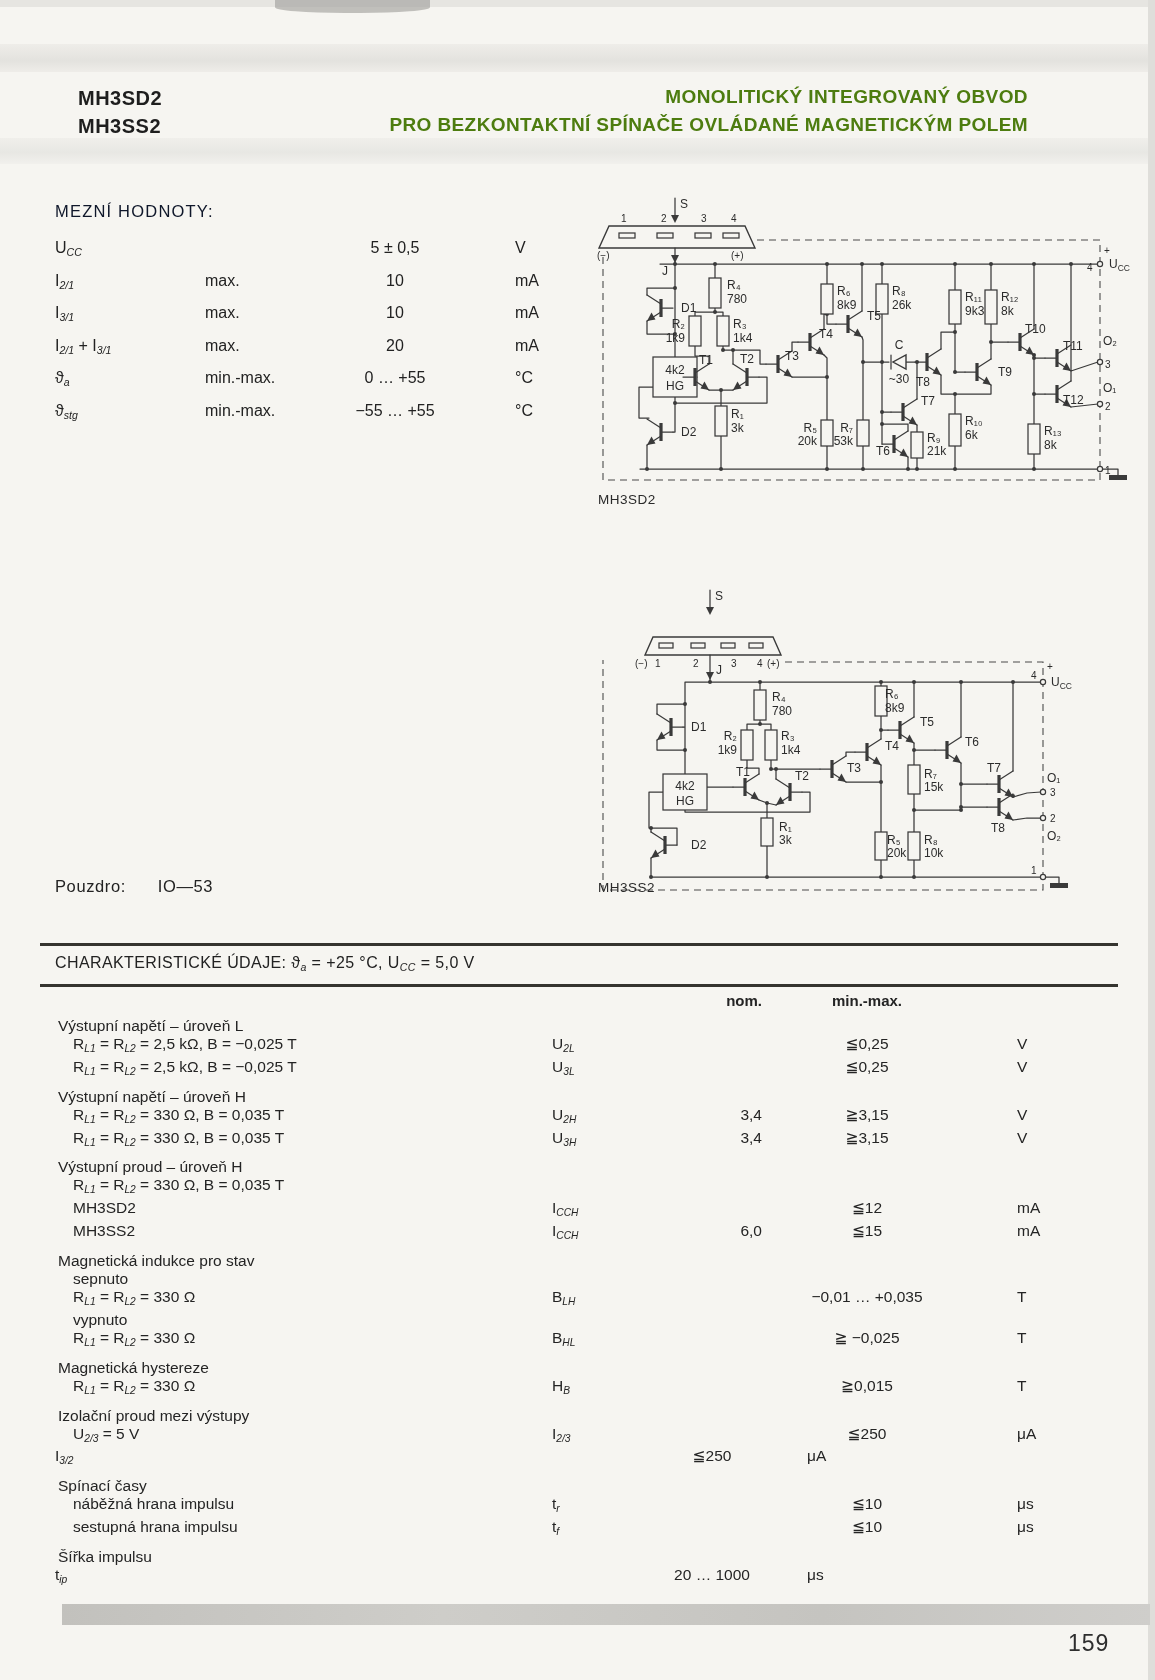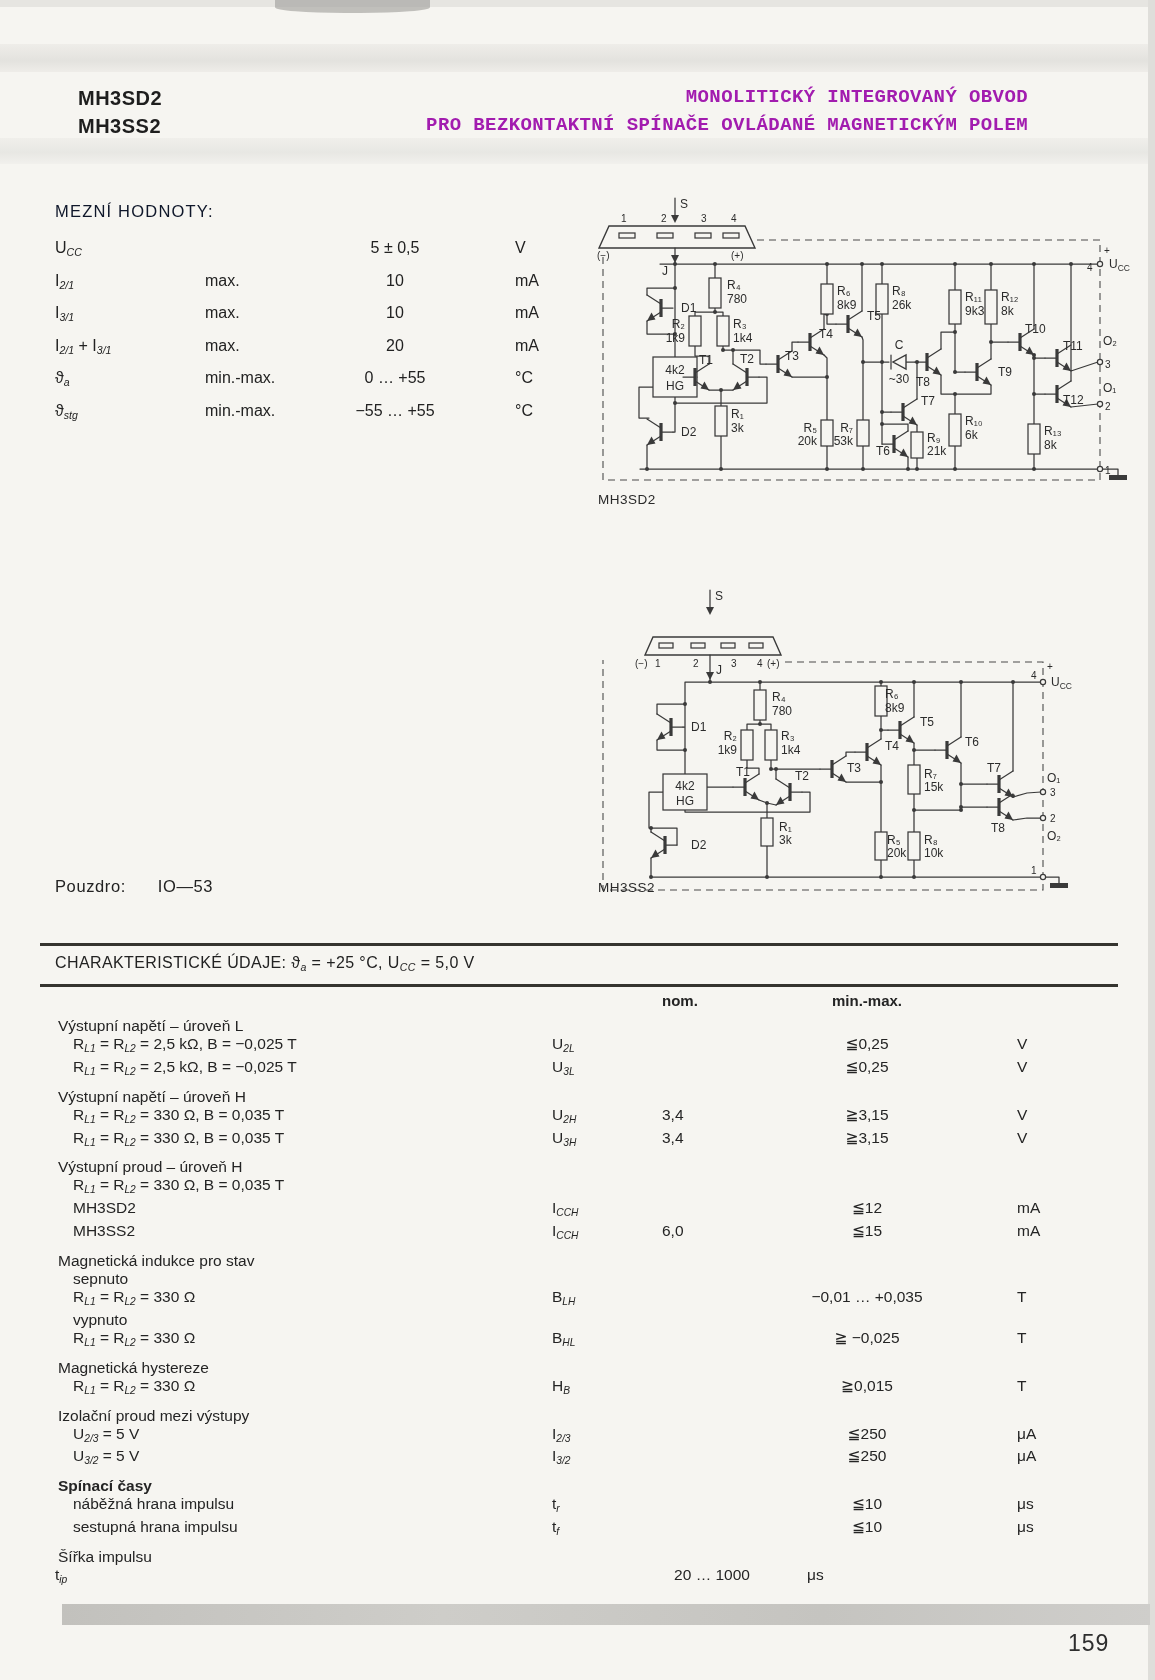--- a/index.html
+++ b/index.html
@@ -12,21 +12,21 @@
   .abs{position:absolute;}
   
   .edge-top{left:0;top:0;width:1155px;height:7px;background:#e6e5e1;}
   .smudge{left:275px;top:0;width:155px;height:13px;background:#a3a29e;border-radius:0 0 45% 45%;opacity:.65;}
   .band1{left:0;top:44px;width:1155px;height:28px;background:linear-gradient(180deg,#eceae6,#dddcd8 60%,#eceae6);opacity:.75;}
   .band2{left:0;top:138px;width:1155px;height:26px;background:linear-gradient(180deg,#ecebe7,#dededa 55%,#eeedea);opacity:.6;}
   .edge-right{left:1148px;top:0;width:7px;height:1680px;background:#dfdeda;}
   .bottombar{left:62px;top:1604px;width:1088px;height:21px;background:linear-gradient(90deg,#c2c1bd,#cecdc9 35%,#c5c4c0 70%,#cfcecb);}
   
   .partnums{left:78px;top:84px;font-size:20px;font-weight:bold;line-height:28px;letter-spacing:.5px;color:#1e1e1e;}
-  .title{left:300px;top:83px;width:728px;text-align:right;font-size:19px;font-weight:bold;line-height:28px;letter-spacing:.4px;color:#a21caf;font-family:Liberation Mono, monospace;}
+  .title{left:300px;top:83px;width:728px;text-align:right;font-size:19px;font-weight:bold;line-height:28px;letter-spacing:.4px;color:#4d7c0f;}
   
   .limits{left:55px;top:202px;width:560px;}
   .limits-h{font-size:16.5px;letter-spacing:1.2px;margin-bottom:13px;color:#0f172a;}
   .lrow{display:grid;grid-template-columns:150px 100px 180px 150px;line-height:27.6px;font-size:16px;}
   .lval{text-align:center;}
   .lunit{padding-left:30px;}
   sub{font-size:.66em;vertical-align:-.28em;font-style:italic;}
   
   .cap{font-size:13.5px;letter-spacing:.5px;color:#2a2a2a;}
   .pouzdro{left:55px;top:877px;font-size:16.5px;letter-spacing:.6px;}
@@ -34,21 +34,21 @@
   .pagenum{left:1068px;top:1630px;font-size:23px;color:#2e2e2e;letter-spacing:1px;}
   
   .rule{left:40px;width:1078px;height:3px;background:#35342f;}
   .char-h{left:55px;top:954px;font-size:16px;letter-spacing:.4px;}
   .chars{left:55px;top:992px;width:1065px;}
   .crow{display:grid;grid-template-columns:497px 110px 100px 210px 135px;line-height:18px;font-size:15.5px;color:#242424;}
   .chead{font-weight:bold;margin-bottom:6px;font-size:15px;}
   .ctitle{margin-top:7px;}
   .ccond{padding-left:18px;}
   .ctitle .ccond{padding-left:3px;}
-  .cnom{text-align:left;}
+  .cnom{text-align:right;}
   .cmm{text-align:center;}
   .cunit{padding-left:45px;}
   
   svg{position:absolute;overflow:visible;}
   svg .w{stroke:#3a3a3a;stroke-width:1.25;fill:none;stroke-linecap:round;stroke-linejoin:round;}
   svg .res{fill:#f6f5f1;stroke:#3a3a3a;stroke-width:1.25;}
   svg .lbl{font:12px "Liberation Sans",sans-serif;fill:#2c2c2c;}
   svg .sm{font:10px "Liberation Sans",sans-serif;fill:#2c2c2c;}
   svg .dot{fill:#3a3a3a;}
   svg .dash{stroke:#4b4b4b;stroke-width:1.1;stroke-dasharray:7 5;fill:none;}
@@ -577,28 +577,27 @@
         <span class="ccond" style="grid-column: 1 / -1;">Izolační proud mezi výstupy</span>
       </div>
       <div class="crow">
         <span class="ccond">U<sub>2/3</sub> = 5 V</span>
         <span class="csym">I<sub>2/3</sub></span>
         <span class="cnom"></span>
         <span class="cmm">≦250</span>
         <span class="cunit">μA</span>
       </div>
       <div class="crow">
-        <span class="ccond">U<sub>3/2</sub> = 5 V</span>
         <span class="csym">I<sub>3/2</sub></span>
         <span class="cnom"></span>
         <span class="cmm">≦250</span>
         <span class="cunit">μA</span>
       </div>
       <div class="crow ctitle">
-        <span class="ccond" style="grid-column: 1 / -1; font-weight: bold;">Spínací časy</span>
+        <span class="ccond" style="grid-column: 1 / -1;">Spínací časy</span>
       </div>
       <div class="crow">
         <span class="ccond">náběžná hrana impulsu</span>
         <span class="csym">t<sub>r</sub></span>
         <span class="cnom"></span>
         <span class="cmm">≦10</span>
         <span class="cunit">μs</span>
       </div>
       <div class="crow">
         <span class="ccond">sestupná hrana impulsu</span>

